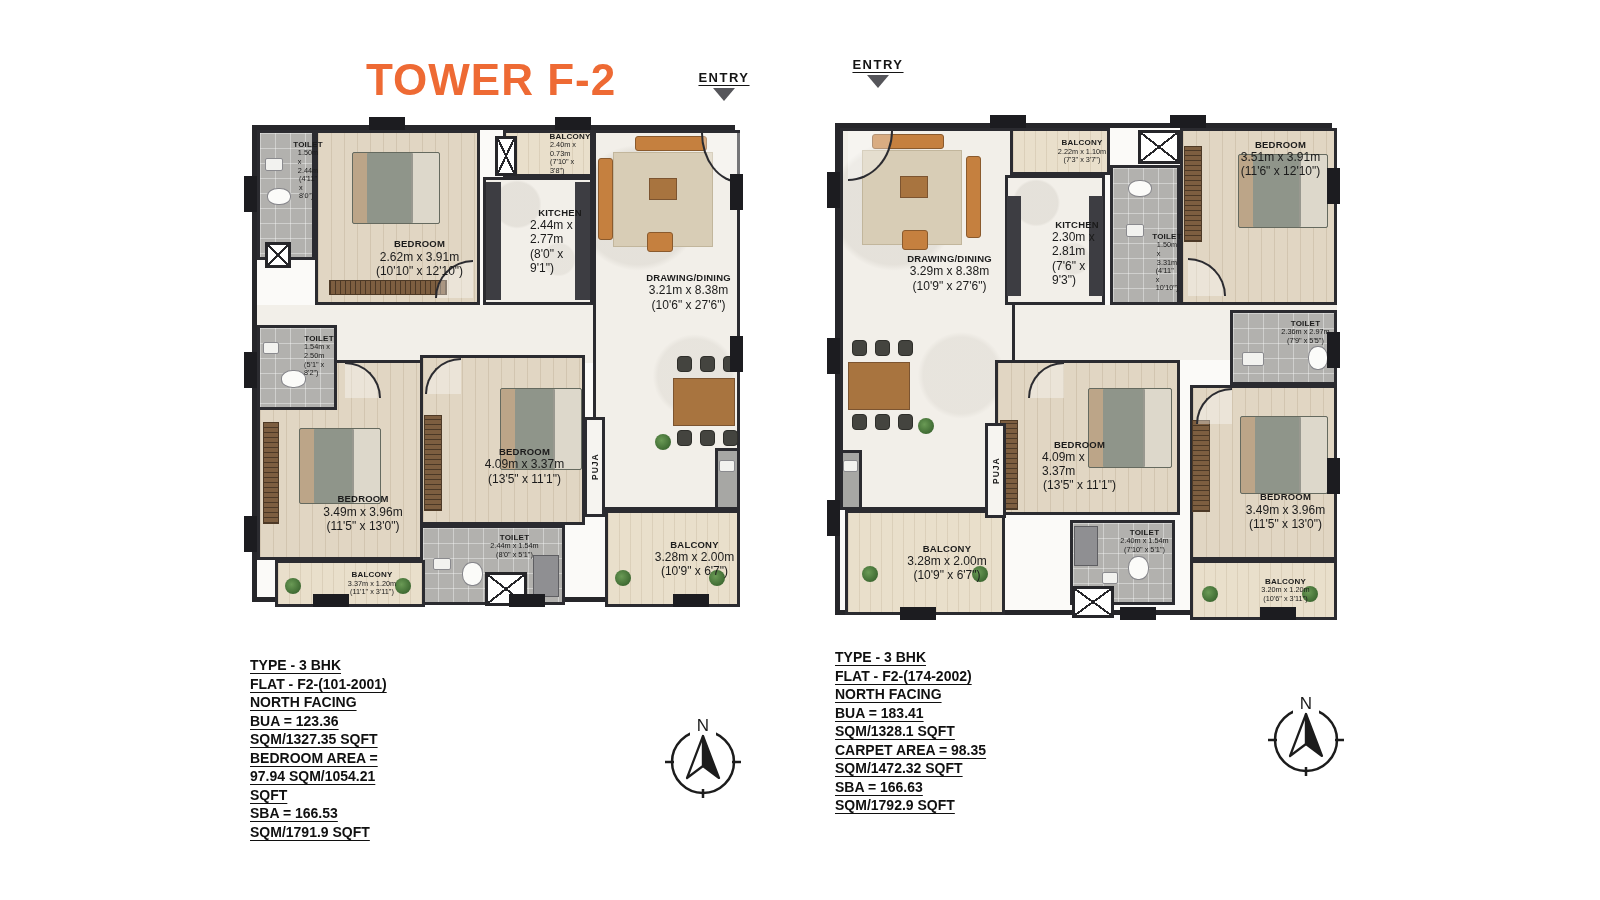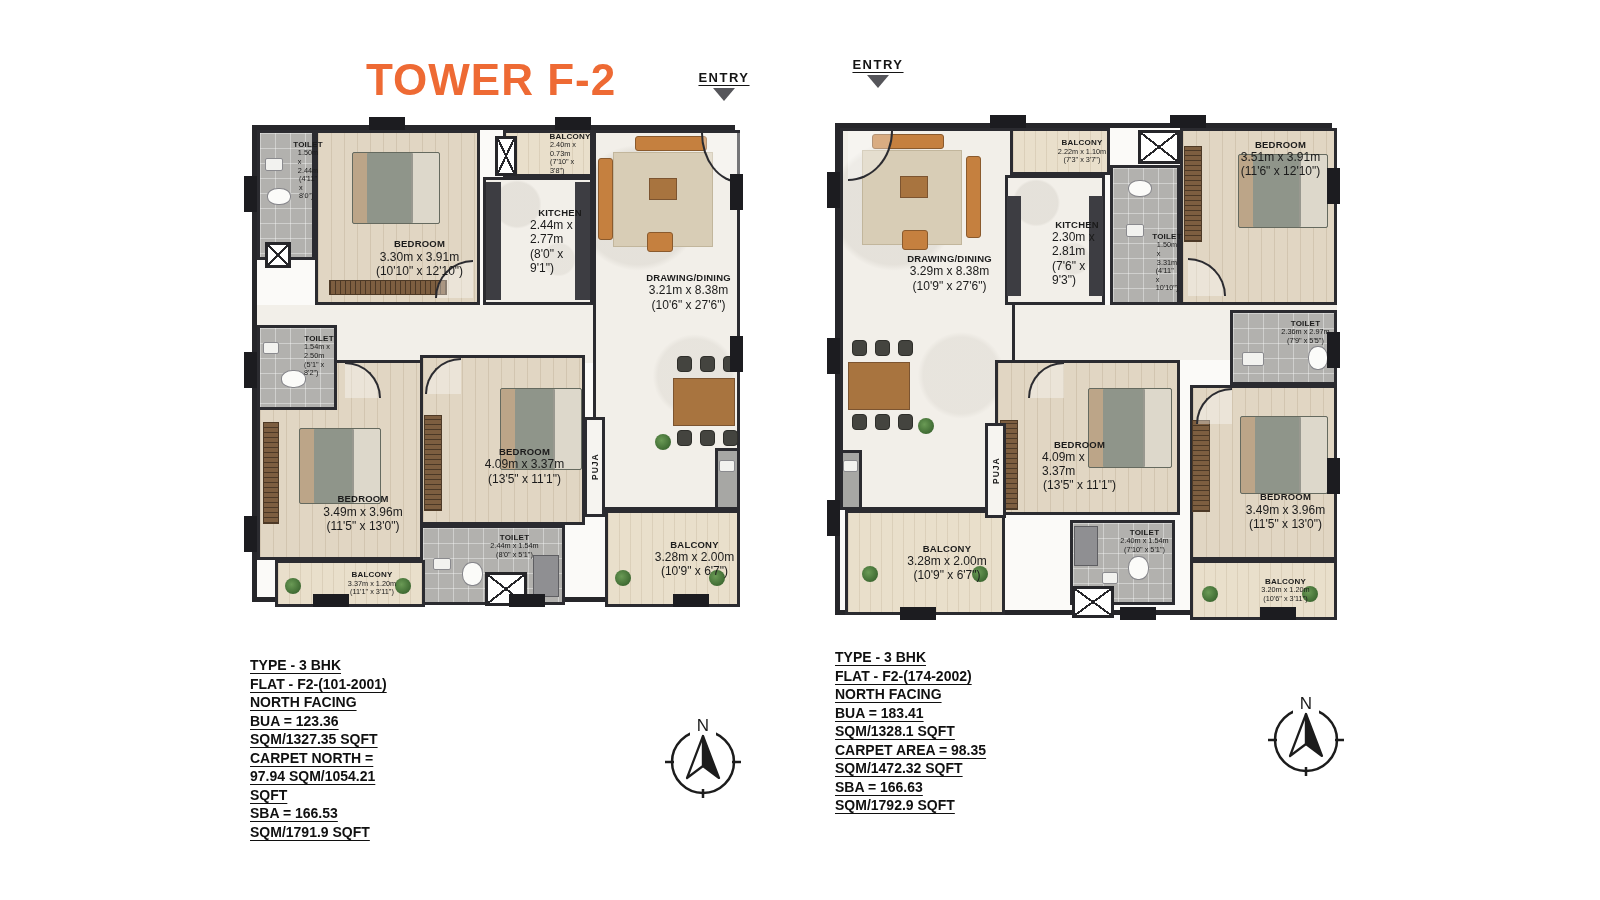--- a/index.html
+++ b/index.html
@@ -82,21 +82,21 @@
     <div class="lbl sm" style="justify-content:flex-start;padding-top:7px;">
       <b>TOILET</b>
       <span>1.50m x 2.44m</span>
       <span>(4'11" x 8'0")</span>
     </div>
   </div>
 
   <div class="room wood" style="left:58px;top:0;width:165px;height:175px;">
     <div class="lbl" style="justify-content:flex-end;padding-bottom:24px;">
       <b>BEDROOM</b>
-      <span>3.30m x 3.91m</span>
+      <span>2.62m x 3.91m</span>
       <span>(10'10" x 12'10")</span>
     </div>
   </div>
 
   <div class="room wood2" style="left:246px;top:0;width:90px;height:47px;">
     <div class="lbl sm">
       <b>BALCONY</b>
       <span>2.40m x 0.73m</span>
       <span>(7'10" x 3'8")</span>
     </div>
@@ -370,21 +370,21 @@
   <div class="stub" style="left:280px;top:479px;width:36px;height:13px;"></div>
   <div class="stub" style="left:420px;top:479px;width:36px;height:13px;"></div>
 </div>
 
 <div class="info" style="left:250px;top:658px;">
   <div>TYPE - 3 BHK</div>
   <div>FLAT - F2-(101-2001)</div>
   <div>NORTH FACING</div>
   <div>BUA = 123.36</div>
   <div>SQM/1327.35 SQFT</div>
-  <div>CARPET NORTH =</div>
+  <div>BEDROOM AREA =</div>
   <div>97.94 SQM/1054.21</div>
   <div>SQFT</div>
   <div>SBA = 166.53</div>
   <div>SQM/1791.9 SQFT</div>
 </div>
 
 <div class="info" style="left:835px;top:650px;">
   <div>TYPE - 3 BHK</div>
   <div>FLAT - F2-(174-2002)</div>
   <div>NORTH FACING</div>

